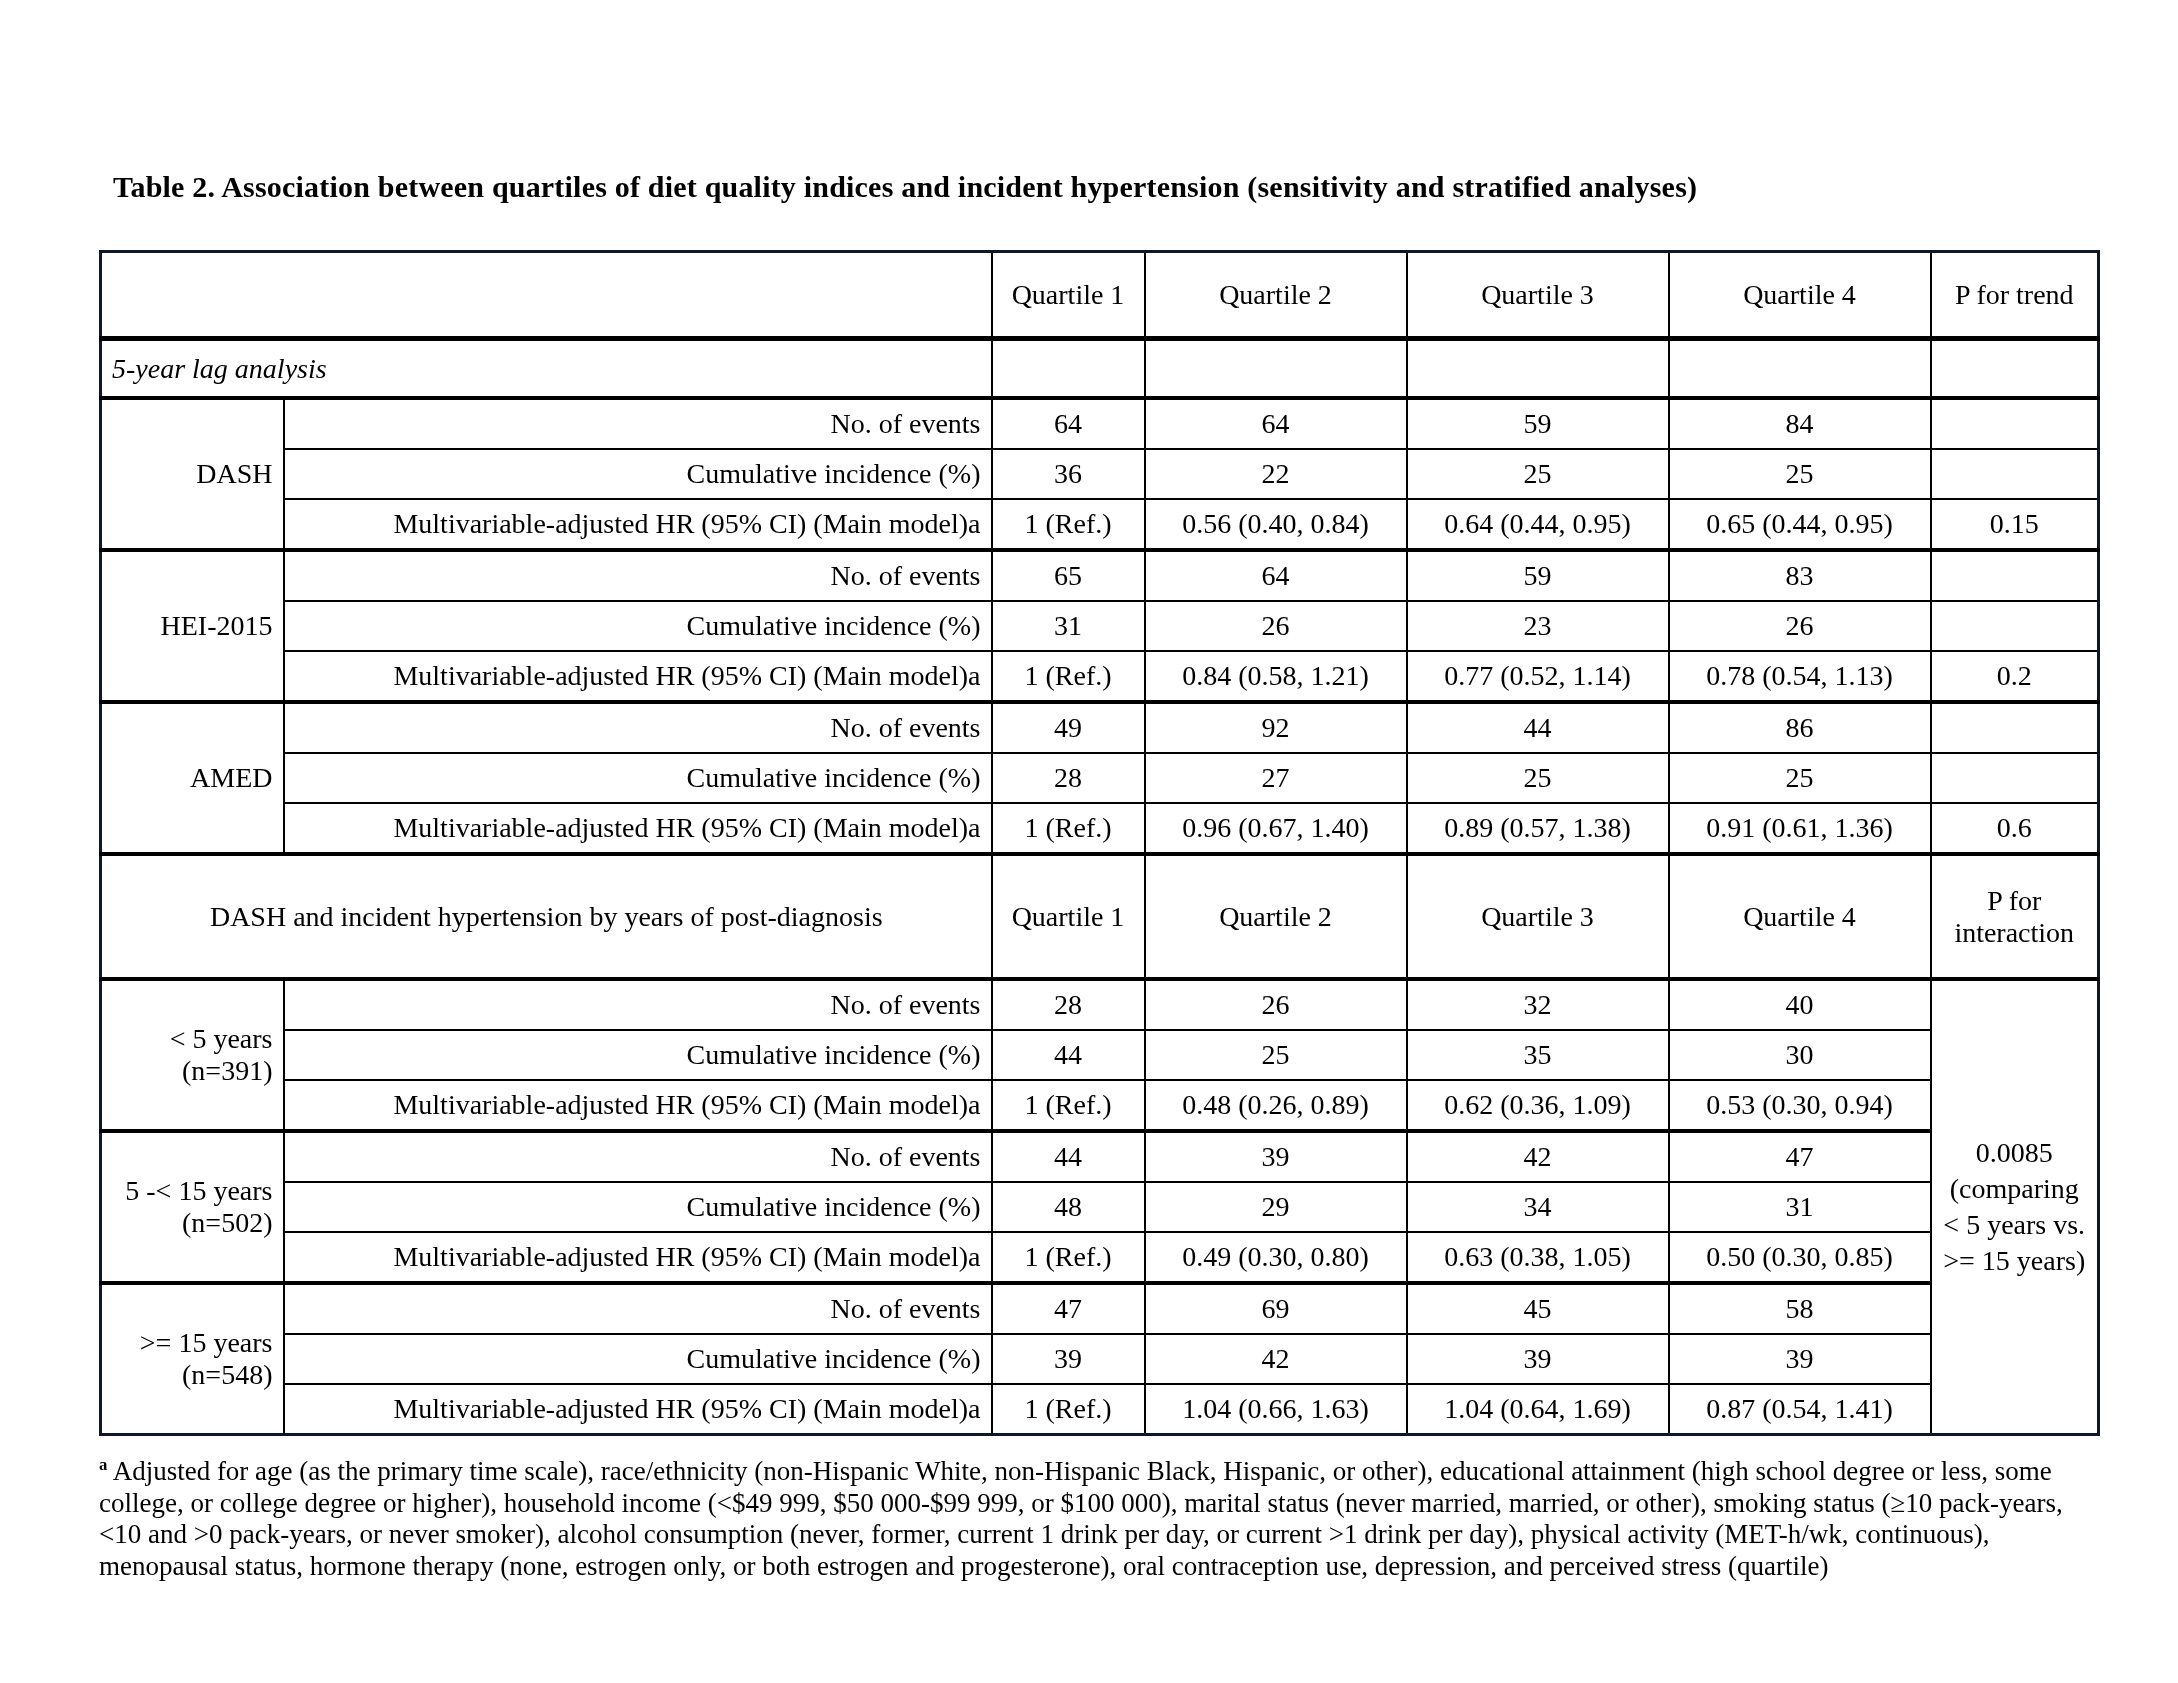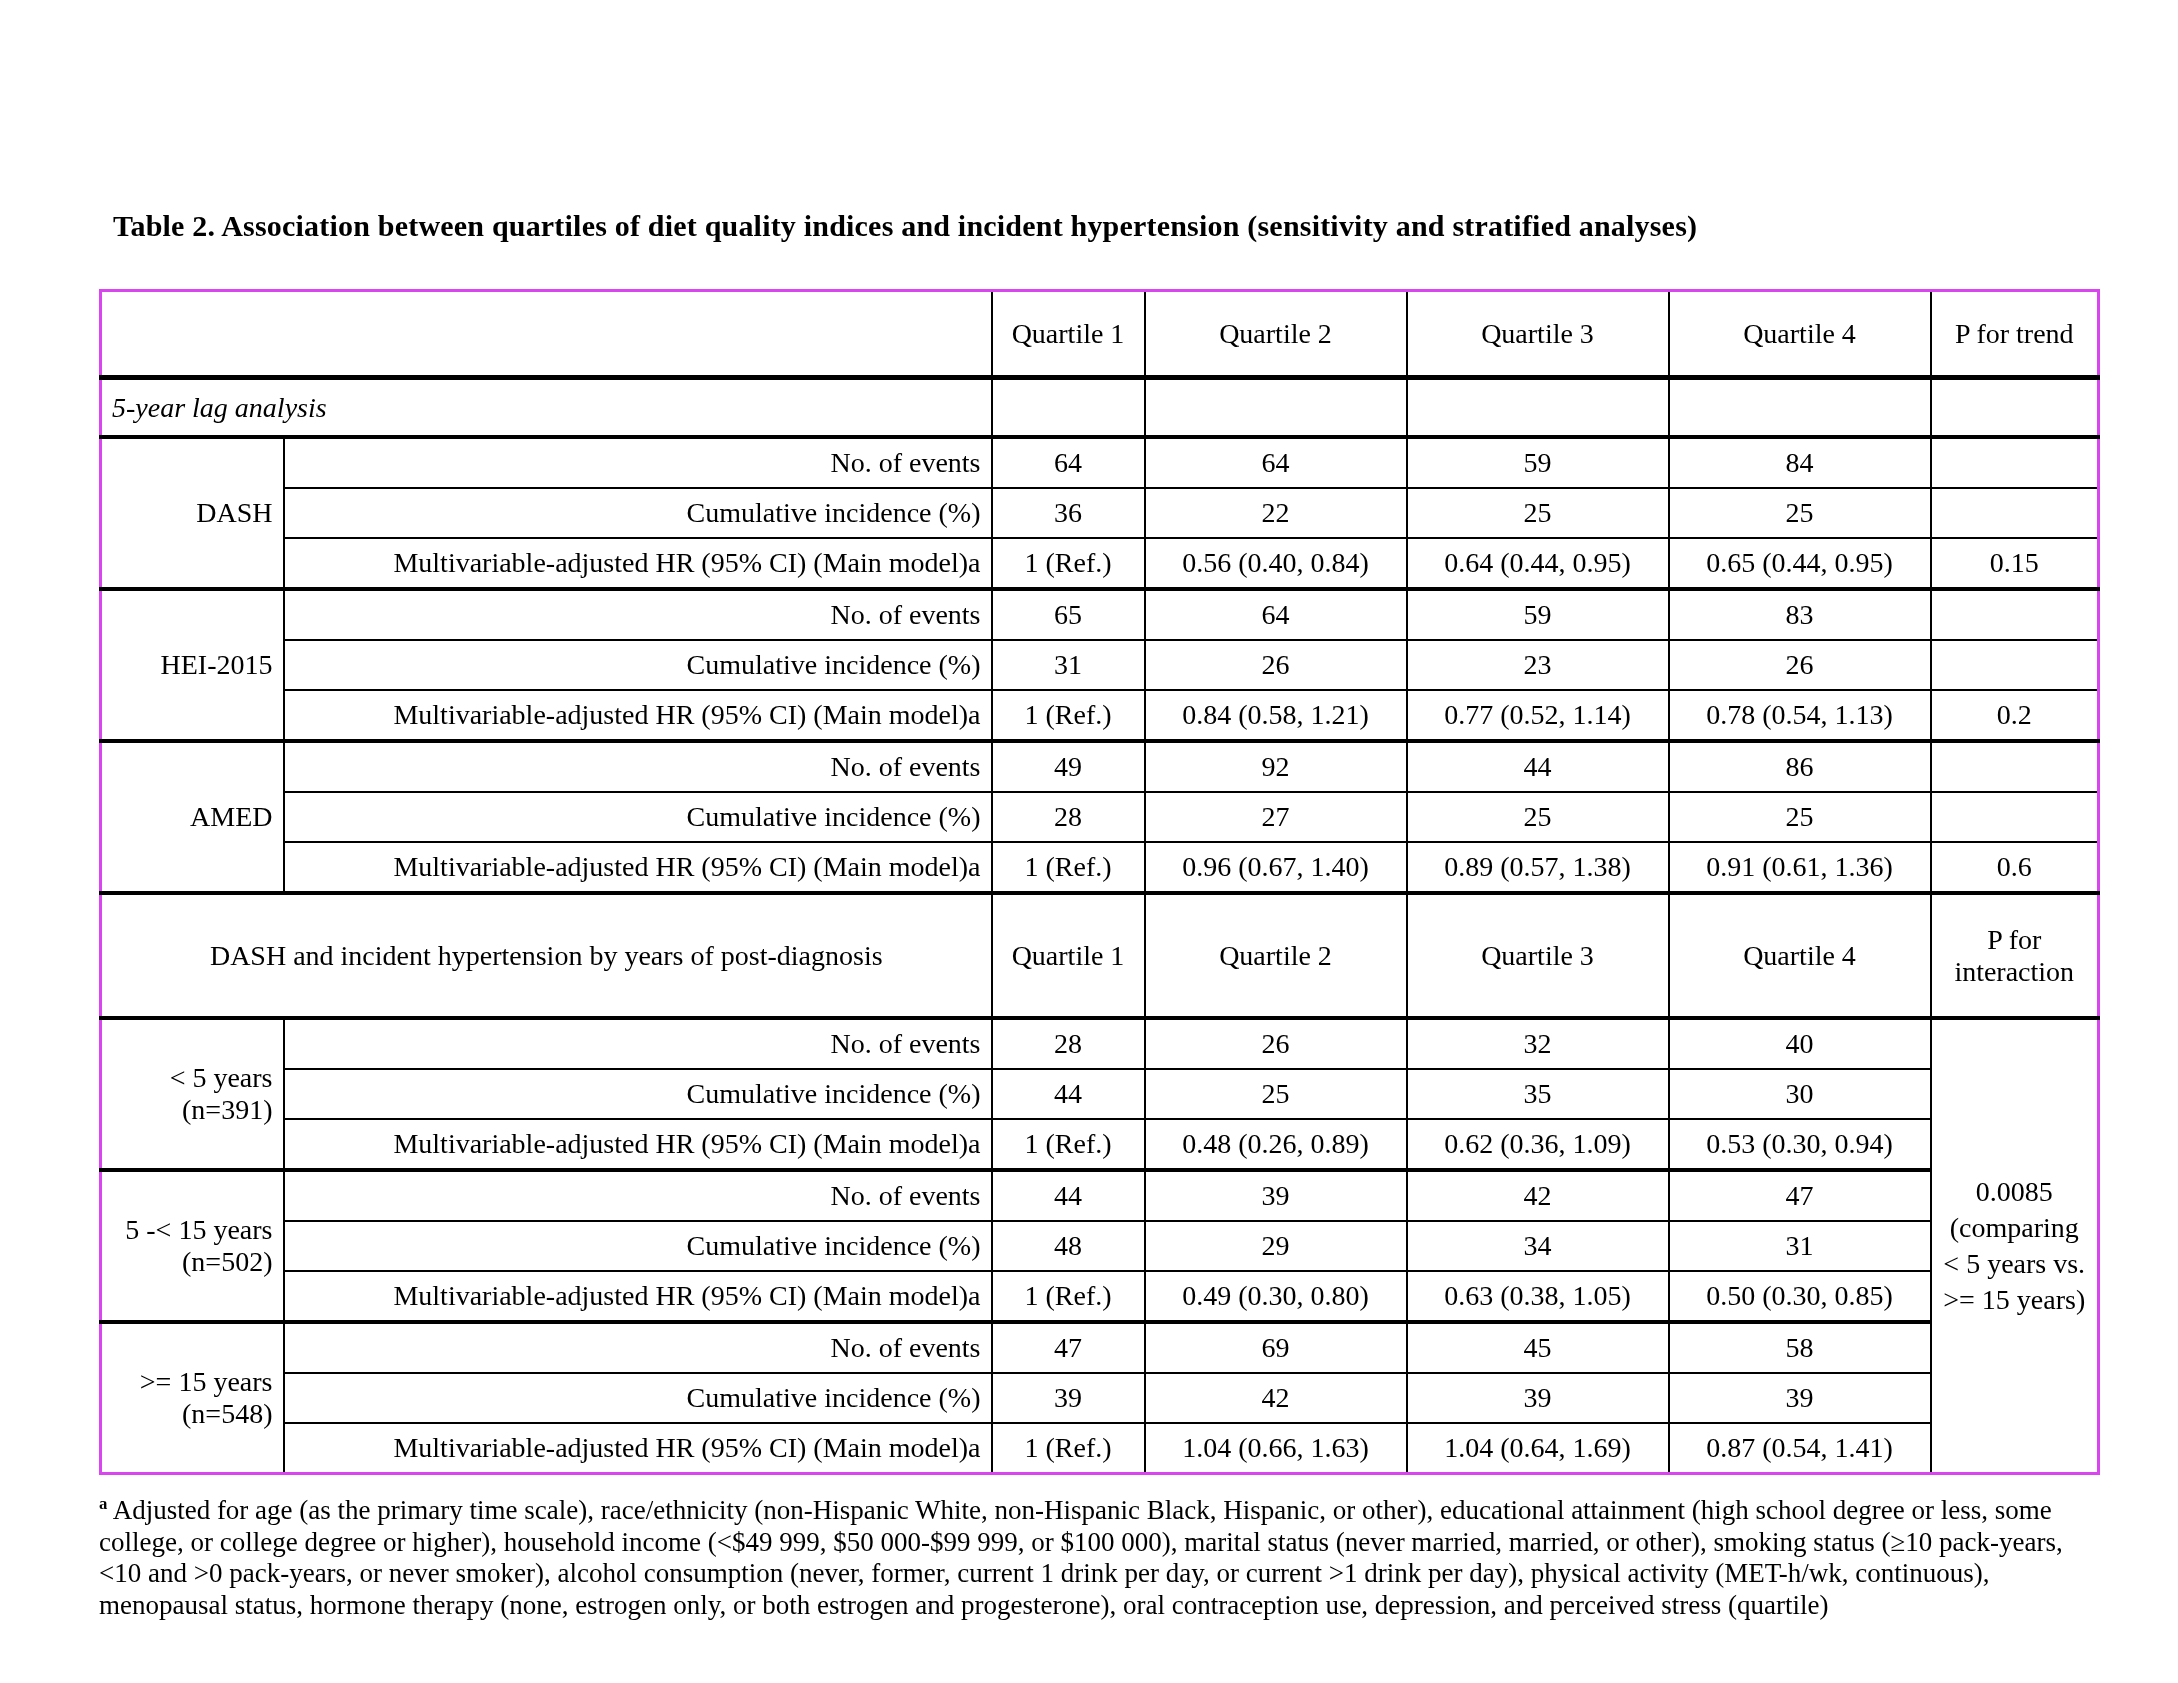--- a/index.html
+++ b/index.html
@@ -2,31 +2,31 @@
 <html><head>
 <meta charset="utf-8">
 <style>
   html, body { margin:0; padding:0; background:#ffffff; }
   body {
     width:2178px; height:1683px;
     font-family:"Liberation Serif", serif;
     color:#000;
     -webkit-font-smoothing:antialiased;
   }
-  .page { padding:170px 79px 0 99px;margin-top:39px; }
+  .page { padding:170px 79px 0 99px; }
 
   .table-title {
     font-size:30px; font-weight:bold;
     margin:0 0 46px 14px;
     letter-spacing:0.2px;
   }
 
   table.data {
     border-collapse:collapse; table-layout:fixed;
-    width:2000px; border:3px solid #d946ef;
+    width:2000px; border:3px solid #0f172a;
   }
   table.data td, table.data th {
     border:2px solid #000;
     font-size:28px; font-weight:normal;
     padding:2px 10px;
     vertical-align:middle;
     overflow:hidden;
   }
   
   tr.hdr th, tr.hdr td { border-bottom:5px solid #000; height:79px; text-align:center; }

